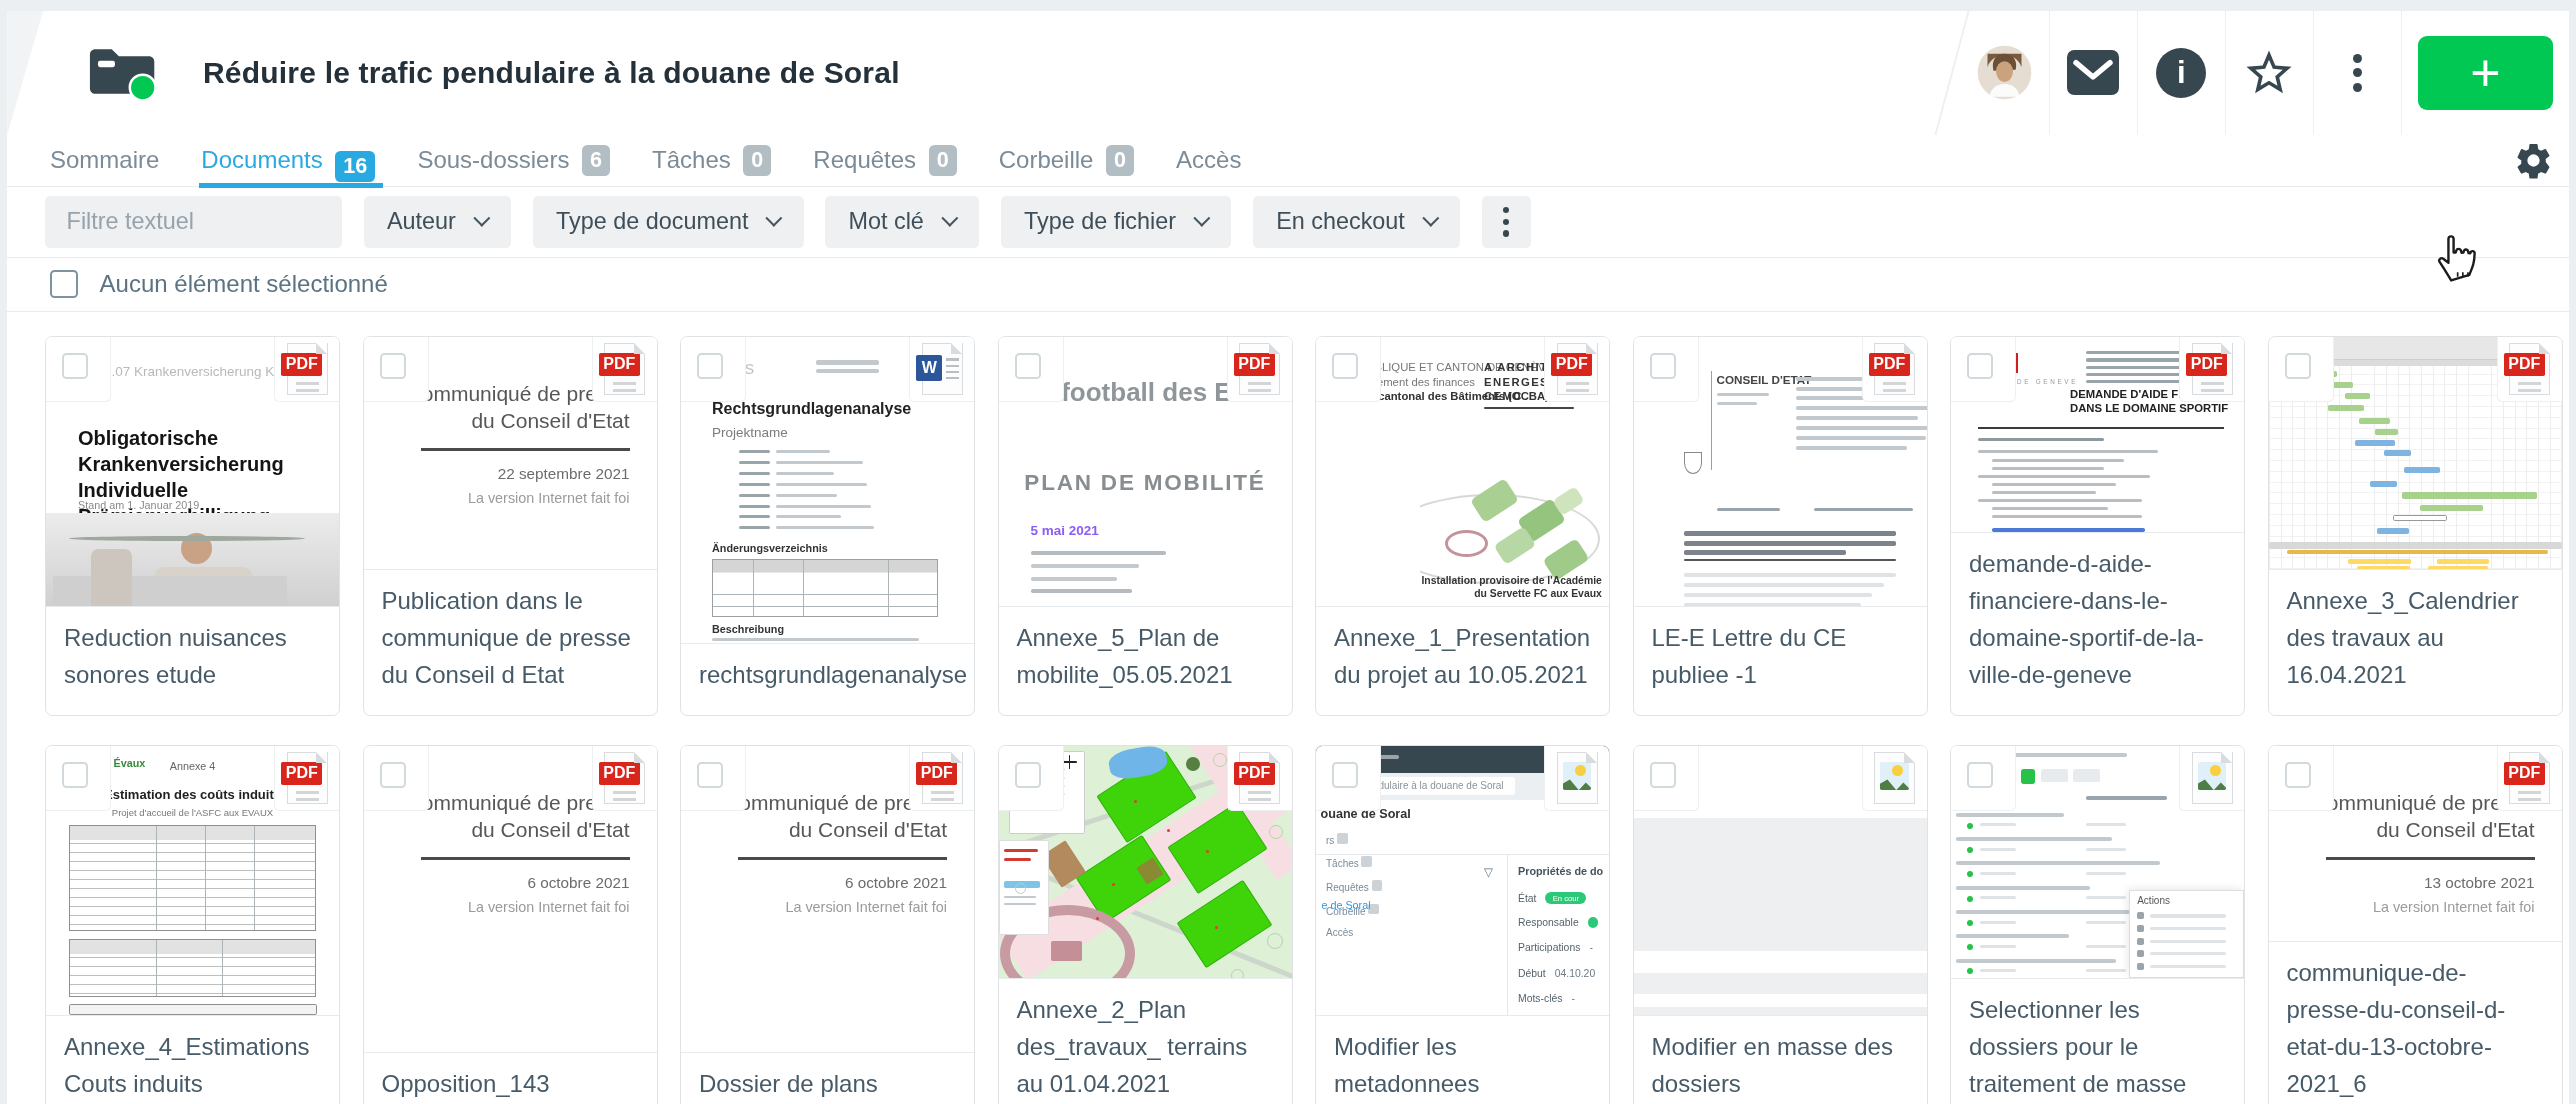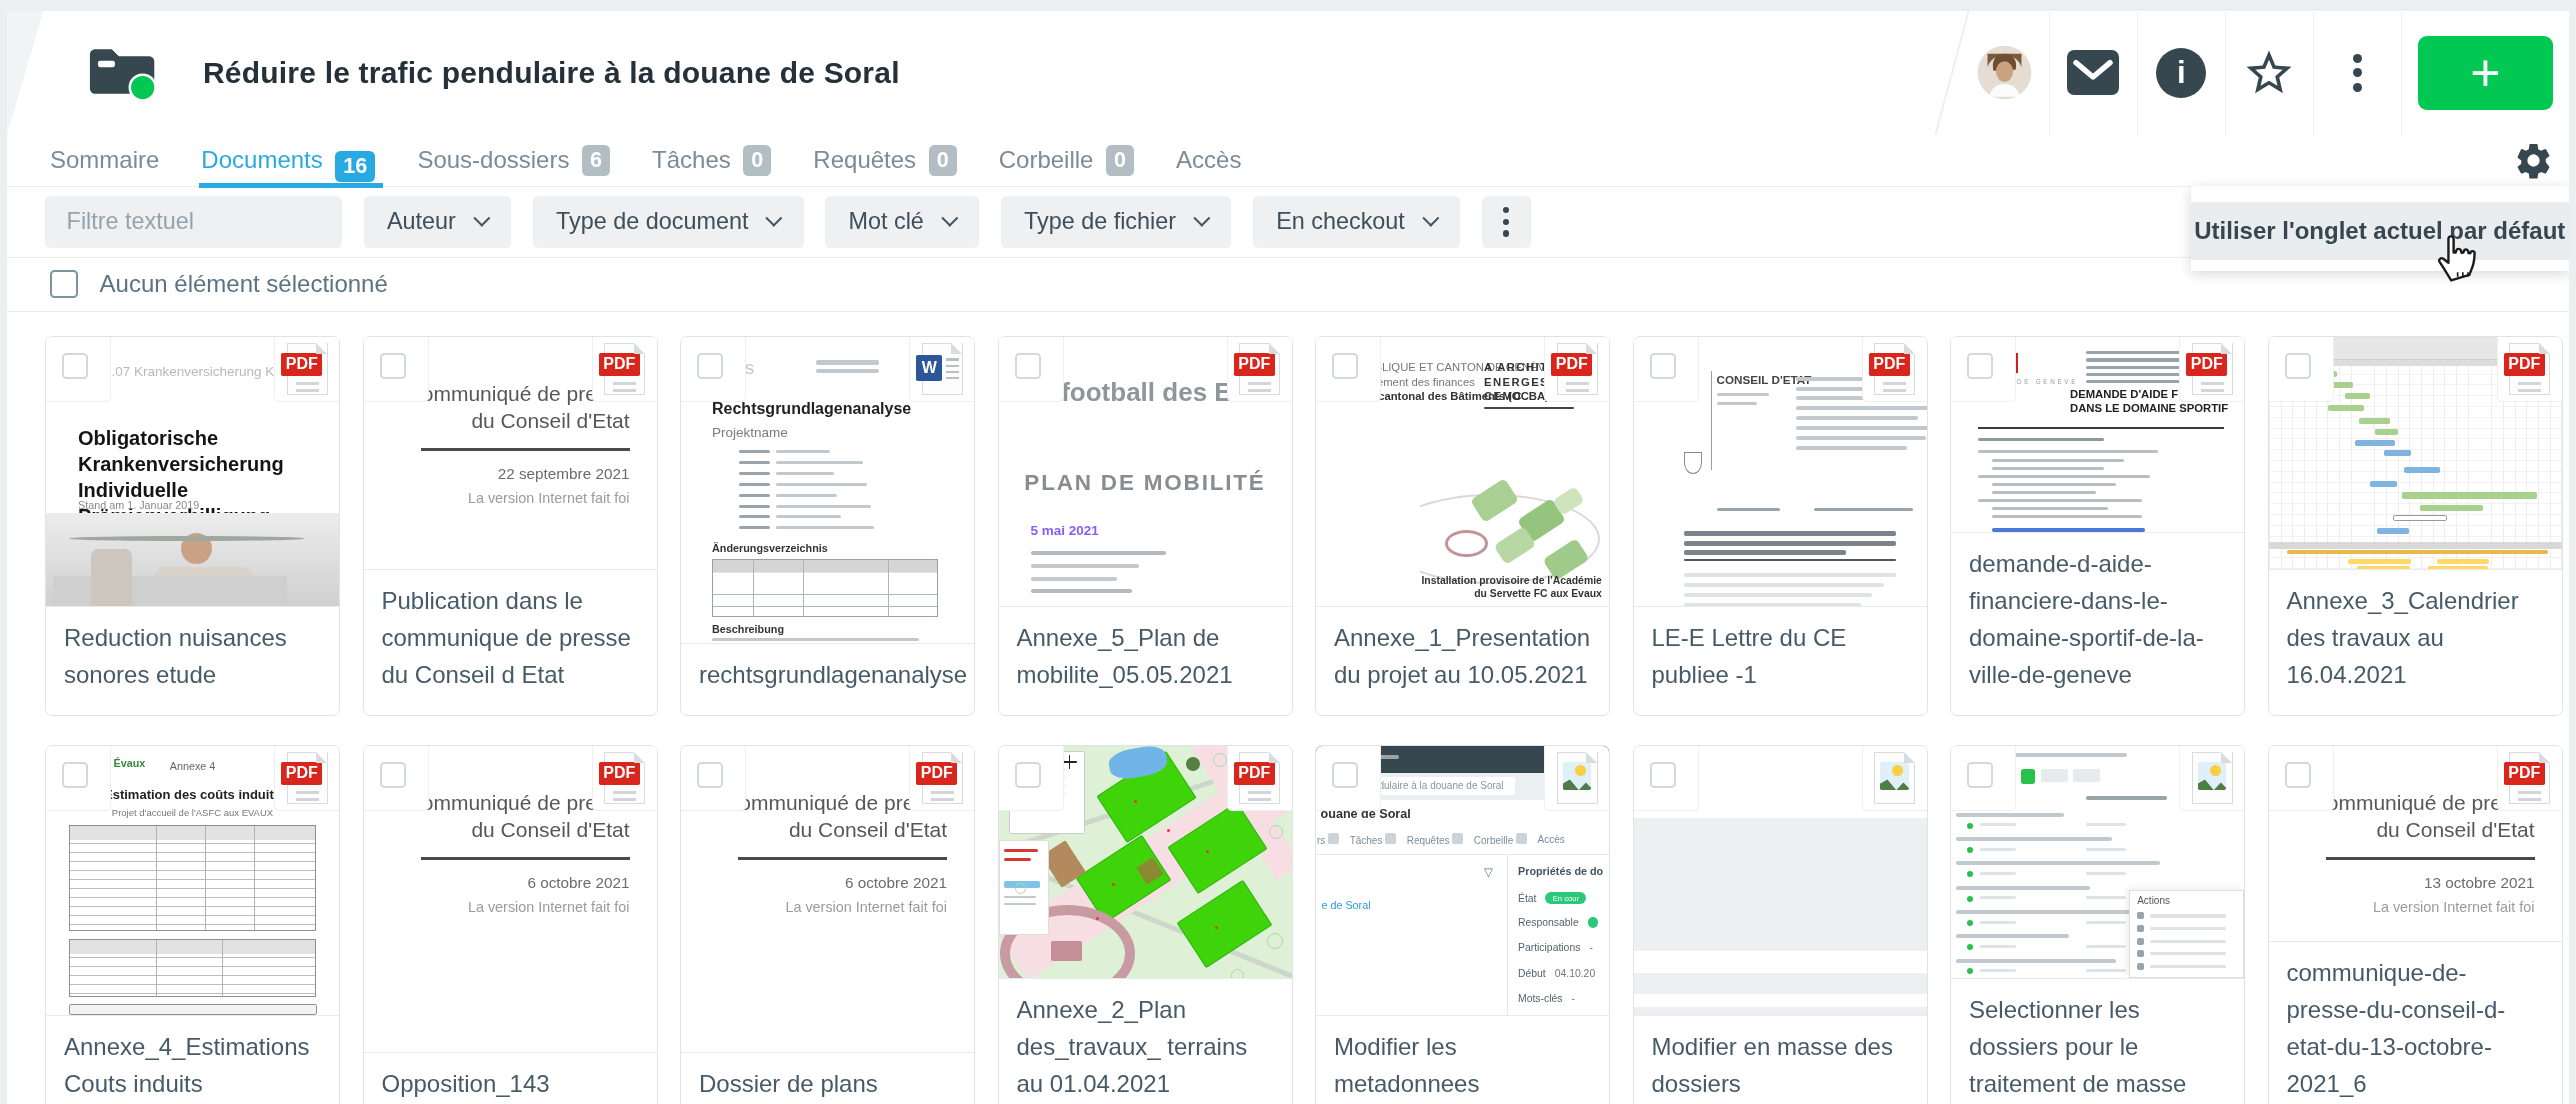--- a/index.html
+++ b/index.html
@@ -117,21 +117,21 @@
   .te-tbl{position:absolute;left:23.4px;right:23.4px;border:0.9px solid #8f8f8f;background:linear-gradient(#e2e2e2,#e2e2e2) 0 0/100% 14.4px no-repeat,repeating-linear-gradient(to bottom,transparent 0 8px,#bdbdbd 8px 9px);}
   
   .t-map{position:absolute;inset:0;background:#def0d6;overflow:hidden;}
   .rot{transform:rotate(-33deg);}
   .tree{position:absolute;border:1.8px solid #b9d2ae;border-radius:50%;}
   
   .as-bar1{position:absolute;left:0;right:0;top:0;height:27px;background:#36474f;}
   .as-bar2{position:absolute;left:0;right:0;top:27px;height:27px;background:#eceff1;}
   .as-chip{position:absolute;left:5.4px;top:4.5px;height:18px;width:194px;background:#fff;border-radius:2.7px;font-size:10px;color:#8a949c;line-height:18px;padding:0 5.4px;white-space:nowrap;overflow:hidden;}
   .as-title{position:absolute;left:4.5px;top:61px;font-size:12.6px;font-weight:700;color:#333;}
-  .as-tabs{position:absolute;left:1px;top:87px;display:flex;gap:10.8px;font-size:10px;color:#7b8b98;align-items:center;}
+  .as-tabs{position:absolute;left:10px;top:87px;display:flex;gap:10.8px;font-size:10px;color:#7b8b98;align-items:flex-start;flex-direction:column;}
   .as-badge{width:10.8px;height:10.8px;background:#ccd3d8;border-radius:1.8px;display:inline-block;margin-left:2.7px;}
   .as-div{position:absolute;left:0;right:0;top:108px;height:0.9px;background:#e6e9eb;}
   .as-vline{position:absolute;left:191px;top:109px;bottom:0;width:0.9px;background:#e4e7e9;}
   .as-link{position:absolute;left:5.4px;top:153px;font-size:10.8px;color:#2e9ae4;}
   .as-funnel{position:absolute;left:168px;top:119px;color:#5f7582;font-size:11.7px;}
   .as-p0{position:absolute;left:202px;top:119px;font-size:10.8px;font-weight:700;color:#44535d;white-space:nowrap;}
   .as-row{position:absolute;left:202px;font-size:10.4px;color:#54636d;white-space:nowrap;}
   .as-row .v{margin-left:9px;color:#6b7a84;}
   .as-gbadge{display:inline-block;background:#2bc878;color:#fff;font-size:7.7px;border-radius:7.2px;padding:1.8px 7.2px;margin-left:9px;vertical-align:0.9px;}
   .as-gdot{display:inline-block;width:10.8px;height:10.8px;border-radius:50%;background:#2bc878;margin-left:9px;vertical-align:-1.8px;}
@@ -847,23 +847,20 @@
               <b>PDF</b>
               <u style="top:38px"></u>
               <u style="top:45px"></u>
             </span>
           </span>
     </div>
     <div class="label">communique-de-presse-du-conseil-d-etat-du-13-octobre-2021_6</div>
   </div>
     </div>
 
-  <div class="menu">
-    <div class="menu-item">Utiliser l'onglet actuel par défaut</div>
-  </div>
 
   <div class="cursor">
     <svg width="59" height="59" viewBox="0 0 32 32">
       <path fill="#fff" stroke="#1c1c1c" stroke-width="1.3" stroke-linejoin="round" d="M11.5 29l-4-6.5-2.3-3.6c-.8-1.2.8-2.6 2-1.7l2.8 2.2V6.5c0-1.9 2.8-1.9 2.8 0v7.3l1.1.1.4-1.2c.4-1.2 2.2-1.1 2.5.1l.3 1.2 1-.1.3-.9c.4-1.1 2-1 2.3.2l.2 1 .9.1.2-.6c.4-1 2.2-.8 2.2.6 0 0-.1 3.6-.7 5.8-.5 2-1.6 4.4-2.2 5.9z"></path>
       <path fill="none" stroke="#1c1c1c" stroke-width=".9" d="M15 24.5v2.5M17.8 24.5v2.5M20.6 24.5v2.5"></path>
     </svg>
   </div>
 
   <div class="edge l"></div>
   <div class="edge r"></div>

